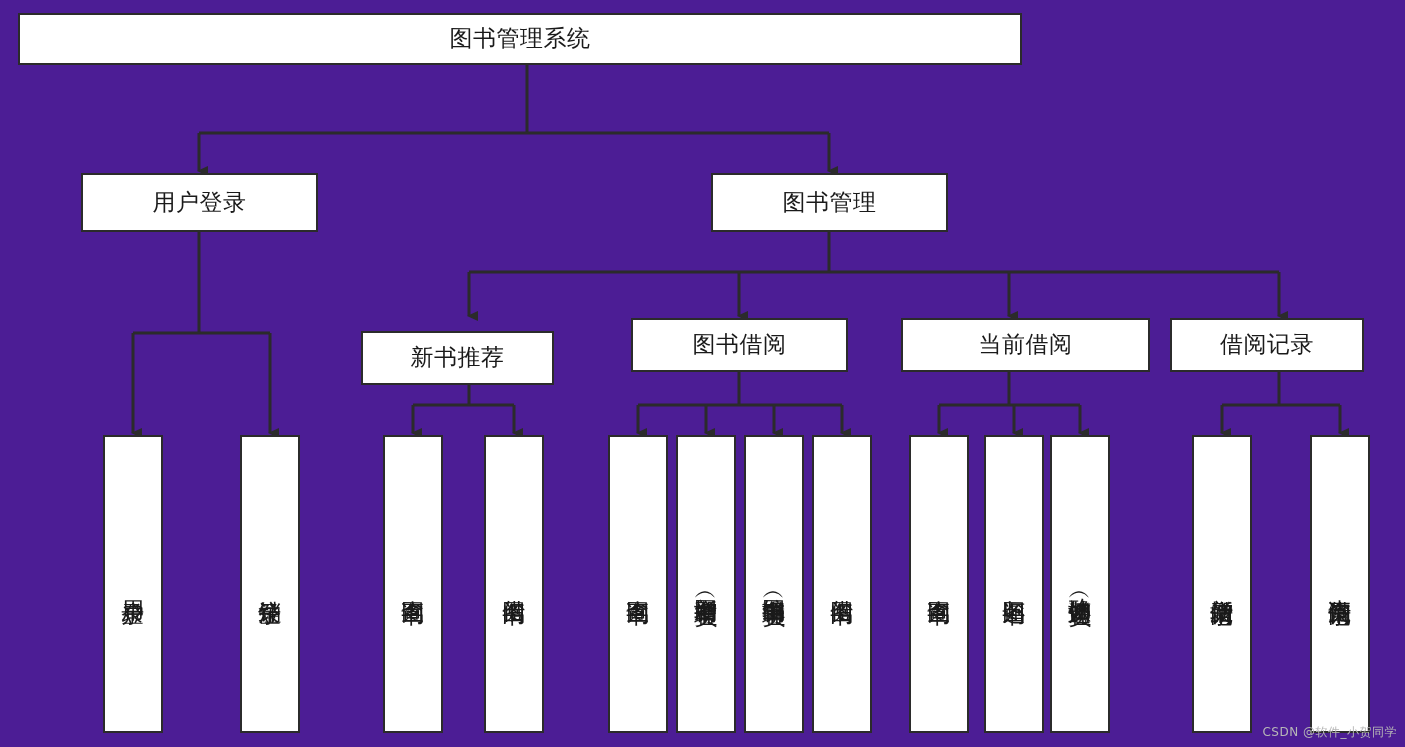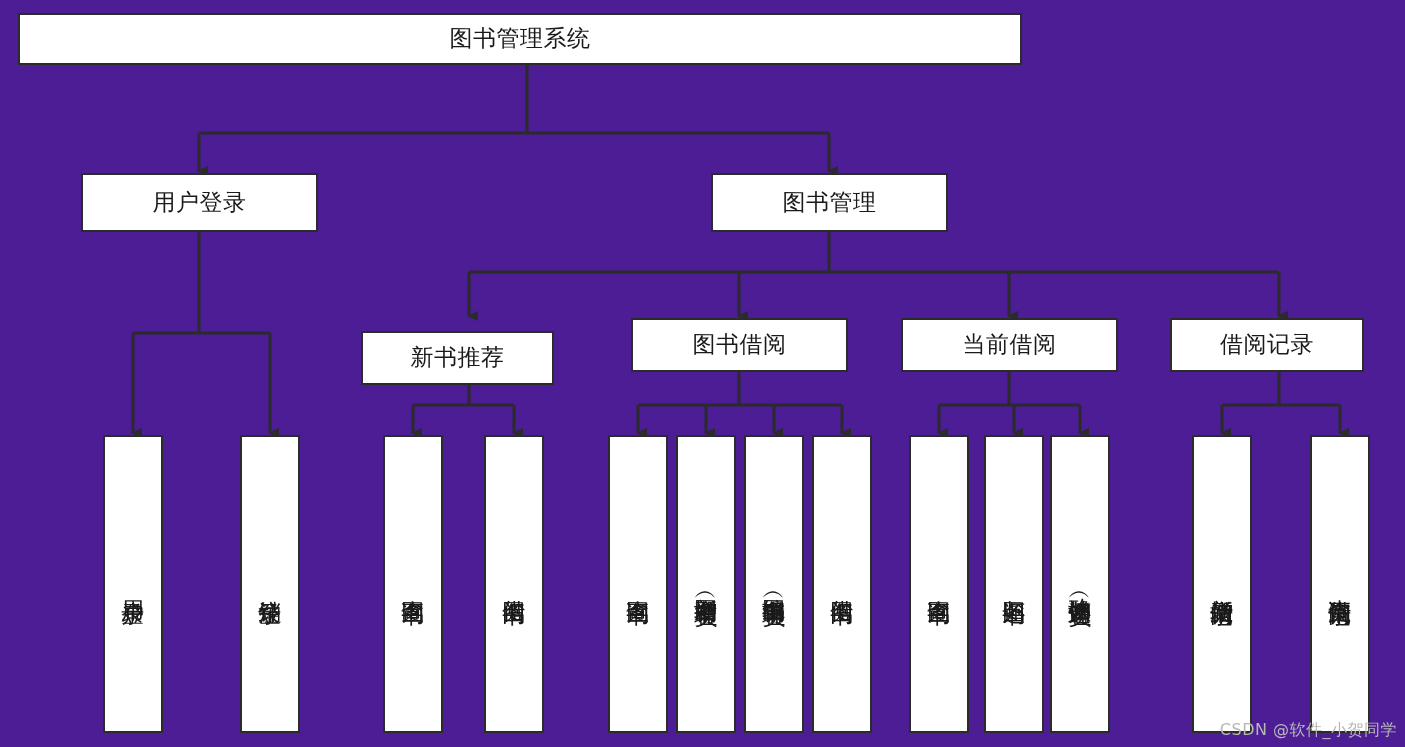--- a/index.html
+++ b/index.html
@@ -48,21 +48,21 @@
     padding: 4px 0;
   }
   .node .label {
     display: block;
     white-space: nowrap;
   }
   #watermark {
     position: absolute;
     right: 8px;
     bottom: 6px;
-    font-size: 16px;
+    font-size: 12px;
     color: #b7b7b7;
     letter-spacing: 0.5px;
     white-space: nowrap;
     pointer-events: none;
   }
 </style>
 </head>
 <body>
 
 <div id="diagram-root">
@@ -119,21 +119,21 @@
       </div>
       <div class="node horizontal" style="left: 711px; top: 173px; width: 237px; height: 59px;">
         <span class="label">图书管理</span>
       </div>
       <div class="node horizontal" style="left: 361px; top: 331px; width: 193px; height: 54px;">
         <span class="label">新书推荐</span>
       </div>
       <div class="node horizontal" style="left: 631px; top: 318px; width: 217px; height: 54px; text-align: right;">
         <span class="label">图书借阅</span>
       </div>
-      <div class="node horizontal" style="left: 901px; top: 318px; width: 217px; height: 54px;">
+      <div class="node horizontal" style="left: 901px; top: 318px; width: 249px; height: 54px;">
         <span class="label">当前借阅</span>
       </div>
       <div class="node horizontal" style="left: 1170px; top: 318px; width: 194px; height: 54px;">
         <span class="label">借阅记录</span>
       </div>
       <div class="node vertical" style="left: 103px; top: 435px; width: 60px; height: 298px;">
         <span class="label">用户登录</span>
       </div>
       <div class="node vertical" style="left: 240px; top: 435px; width: 60px; height: 298px;">
         <span class="label">注销登录</span>

